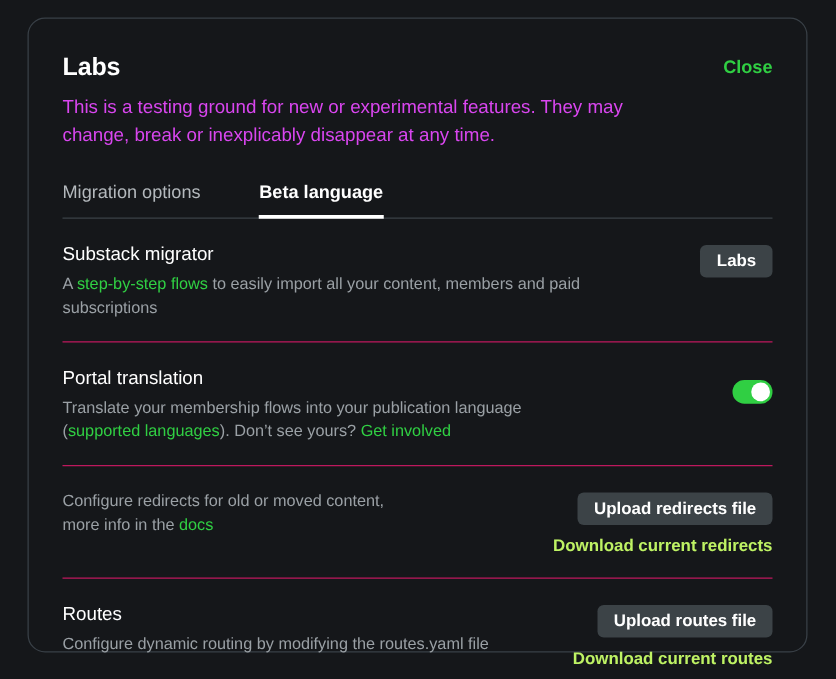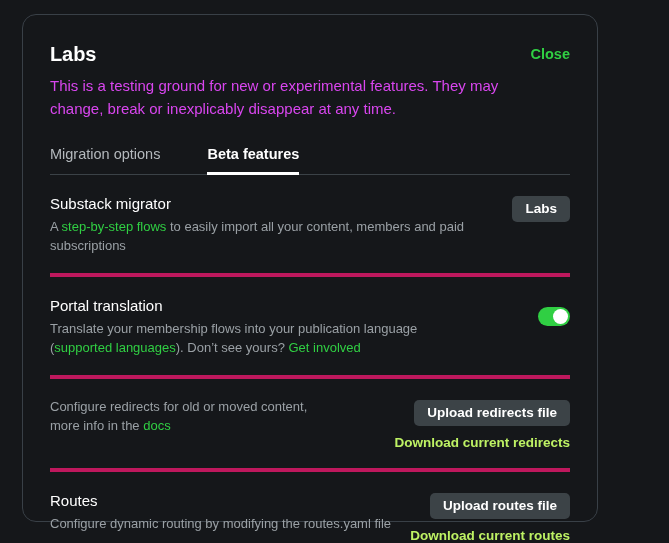--- a/index.html
+++ b/index.html
@@ -12,21 +12,21 @@
     background: #15171a;
     font-family: "Liberation Sans", sans-serif;
     -webkit-font-smoothing: antialiased;
     overflow: hidden;
   }
 
   .modal {
     position: absolute;
     left: 22px;
     top: 14px;
-    width: 576px;
+    width: 624px;
     height: 508px;
     box-sizing: border-box;
     border: 1px solid #394047;
     border-radius: 14px;
     background: #15171a;
   }
 
   .modal-inner {
     position: absolute;
     left: 27px;
@@ -97,21 +97,21 @@
     height: 3px;
     background: #ffffff;
   }
 
   
   .feature {
     position: relative;
     display: flex;
     align-items: flex-start;
     justify-content: space-between;
-    border-bottom: 4px solid #be185d;
+    border-bottom: 1px solid #be185d;
     padding: 19px 0 18px 0;
     min-height: 44px;
   }
   .feature:last-child {
     border-bottom: 1px solid #33393e;
   }
   .feature-text {
     max-width: 430px;
   }
   .feature-title {
@@ -196,21 +196,21 @@
 
     <div class="header-row">
       <h1 class="title">Labs</h1>
       <span class="close-link">Close</span>
     </div>
 
     <div class="subtitle">This is a testing ground for new or experimental features. They may change, break or inexplicably disappear at any time.</div>
 
     <div class="tabs">
       <div class="tab">Migration options</div>
-      <div class="tab active">Beta features</div>
+      <div class="tab active">Beta language</div>
     </div>
 
     <div class="feature">
       <div class="feature-text">
         <p class="feature-title">Substack migrator</p>
         <p class="feature-desc wide-desc"><span>A </span><a class="link">step-by-step flows</a><span> to easily import all your content, members and paid subscriptions</span></p>
       </div>
       <div class="feature-action">
         <button class="btn">Labs</button>
       </div>

